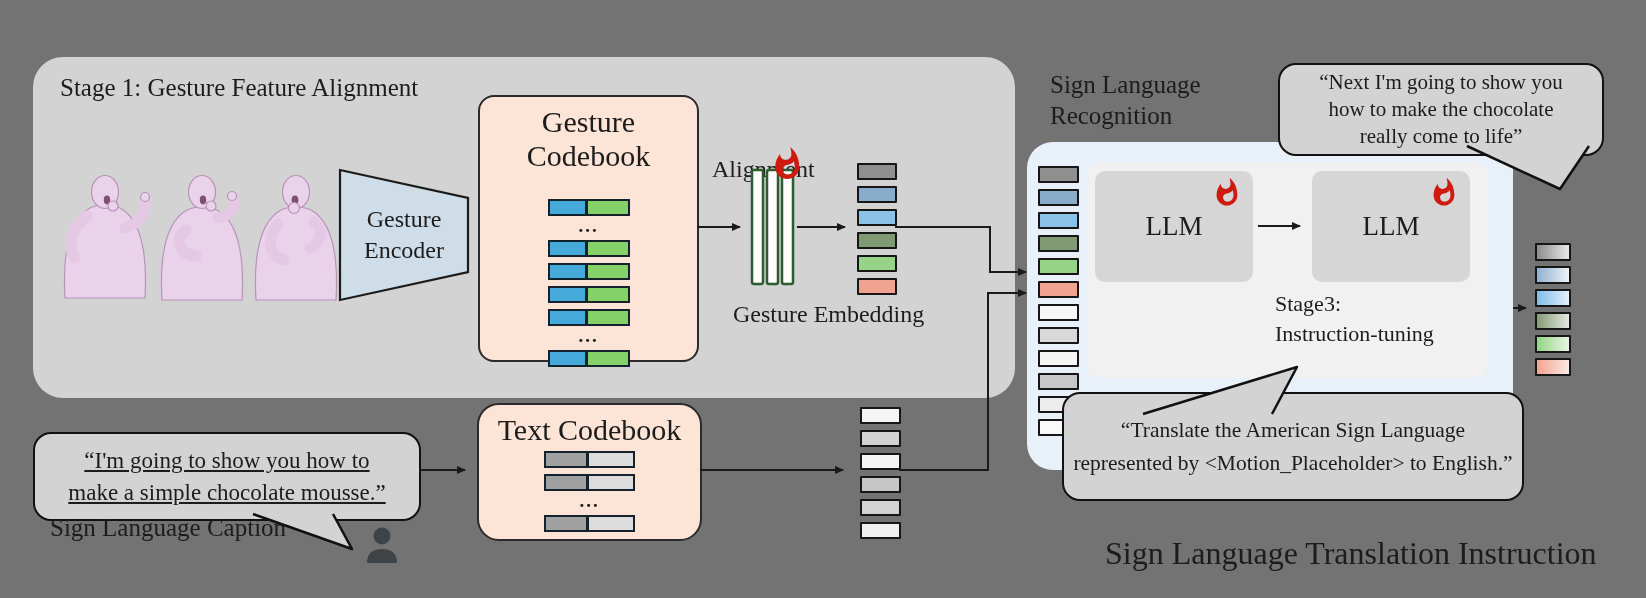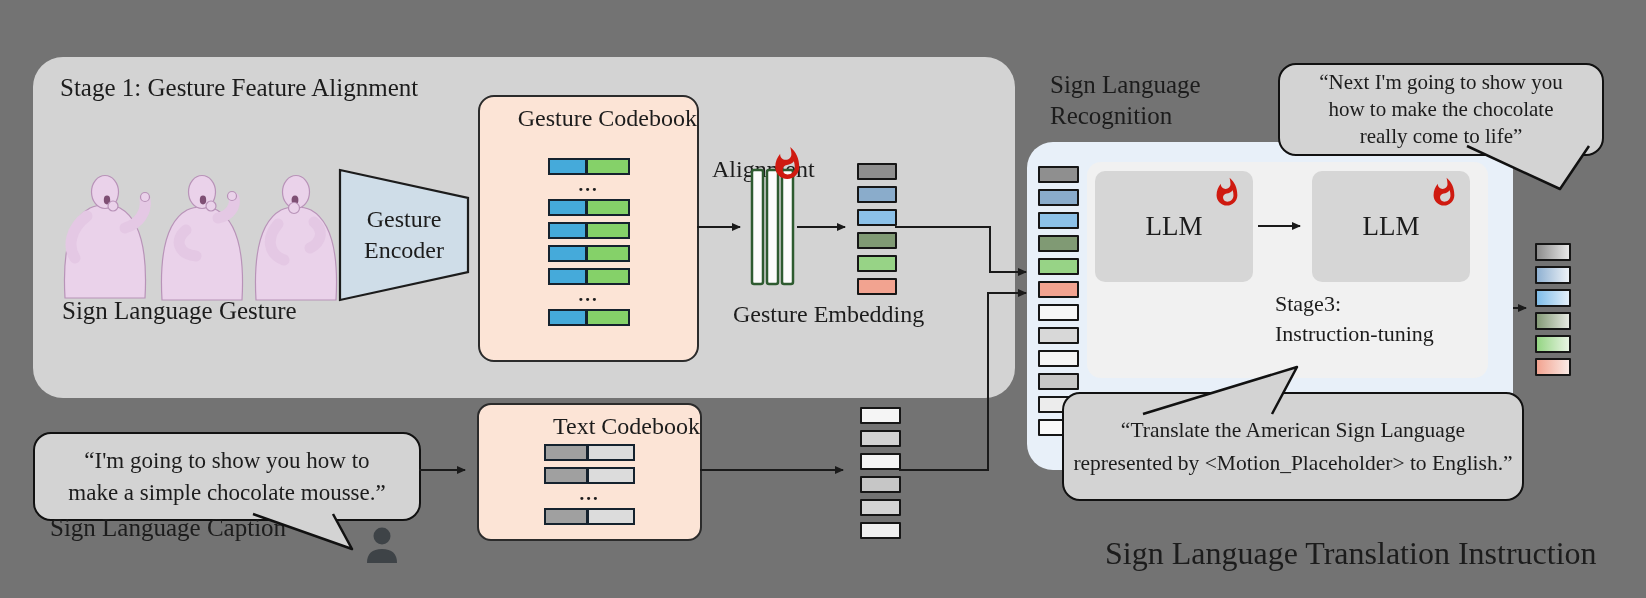--- a/index.html
+++ b/index.html
@@ -24,22 +24,22 @@
   .lang-embed-label{left:718px;top:540px;font-size:24px;}
   .rec-label{left:1050px;top:70px;font-size:25px;line-height:1.22;}
   .stage2-label{left:1103px;top:289px;font-size:22px;line-height:1.35;}
   .stage3-label{left:1275px;top:289px;font-size:22px;line-height:1.35;}
   .caption-label{left:50px;top:514px;font-size:25px;}
   .slti-label{left:1105px;top:535px;font-size:32px;}
 
   
   .codebook{background:#fce4d6;border:2px solid #2b2b2b;border-radius:16px;}
   .ges-codebook{left:478px;top:95px;width:217px;height:263px;}
-  .txt-codebook{left:477px;top:403px;width:221px;height:134px;border-radius:14px;}
-  .cb-title{text-align:right;font-size:24px;margin-top:8px;}
+  .txt-codebook{left:477px;top:403px;width:221px;height:134px;border-radius:22px;}
+  .cb-title{text-align:center;font-size:30px;margin-top:8px;}
   .cb-rows{display:flex;flex-direction:column;align-items:center;gap:6px;}
   .ges-codebook .cb-rows{margin-top:26px;}
   .txt-codebook .cb-rows{margin-top:4px;}
   .cb-bar{width:78px;height:13px;border:2px solid #15222e;display:flex;background:#fff;}
   .txt-codebook .cb-bar{width:87px;}
   .cb-bar .l{flex:1;border-right:3px solid #15222e;}
   .cb-bar .r{flex:1.1;}
   .cb-dots{font-size:19px;font-weight:bold;height:12px;line-height:8px;letter-spacing:2px;}
 
   
@@ -50,21 +50,21 @@
   .rec-stack{left:1038px;top:166px;}
   .rec-stack .tok{width:37px;height:13px;}
   .lang-stack{left:860px;top:407px;}
   .lang-stack .tok{width:37px;height:13px;}
   .out-stack{left:1535px;top:243px;gap:5px;}
   .out-stack .tok{width:32px;height:14px;}
 
   
   .bubble{position:absolute;background:#d3d3d3;border:2.5px solid #111;border-radius:18px;
           display:flex;align-items:center;justify-content:center;text-align:center;white-space:pre-line;}
-  .caption-bubble{left:33px;top:432px;width:384px;height:85px;font-size:23px;line-height:1.35;}
+  .caption-bubble{left:33px;top:432px;width:384px;height:85px;font-size:23px;line-height:1.35;text-decoration:underline;}
   .next-bubble{left:1278px;top:63px;width:322px;height:89px;font-size:21px;line-height:1.3;}
   .translate-bubble{left:1062px;top:392px;width:458px;height:105px;font-size:21.5px;line-height:1.5;}
 
   .overlay{position:absolute;left:0;top:0;pointer-events:none;}
   .encoder-text{left:352px;top:204px;width:104px;font-size:24px;text-align:center;line-height:1.28;}
 </style>
 </head>
 <body>
 
 <div class="canvas">
@@ -95,21 +95,20 @@
       <g transform="translate(246,192)">
         <path d="M -40 0 C -43 -52 -33 -80 -15 -90 C -7 -94 7 -94 15 -90 C 33 -80 43 -52 40 0 Z"></path>
         <path d="M -18 -76 C -30 -62 -28 -46 -12 -40" fill="none" stroke="#e4c8e4" stroke-width="11" stroke-linecap="round"></path>
         <path d="M 18 -78 C 28 -70 26 -58 14 -52" fill="none" stroke="#e4c8e4" stroke-width="11" stroke-linecap="round"></path>
         <ellipse cx="0" cy="-108" rx="13.5" ry="16.5"></ellipse>
         <ellipse cx="-1" cy="-100" rx="3.4" ry="4.6" fill="#7e4f74" stroke="none"></ellipse>
         <circle cx="-2" cy="-92" r="5.5"></circle>
       </g>
     </g>
   </svg>
-  <div class="lbl gesture-label">Sign Language Gesture</div>
 
   <svg class="abs" style="left:338px;top:168px" width="132" height="134" viewBox="0 0 132 134">
     <polygon points="2,2 130,30 130,104 2,132" fill="#cfdde8" stroke="#1c1c1c" stroke-width="2.2"></polygon>
   </svg>
   <div class="lbl encoder-text">Gesture
 Encoder</div>
 
   <div class="abs codebook ges-codebook">
     <div class="cb-title">Gesture Codebook</div>
     <div class="cb-rows">

